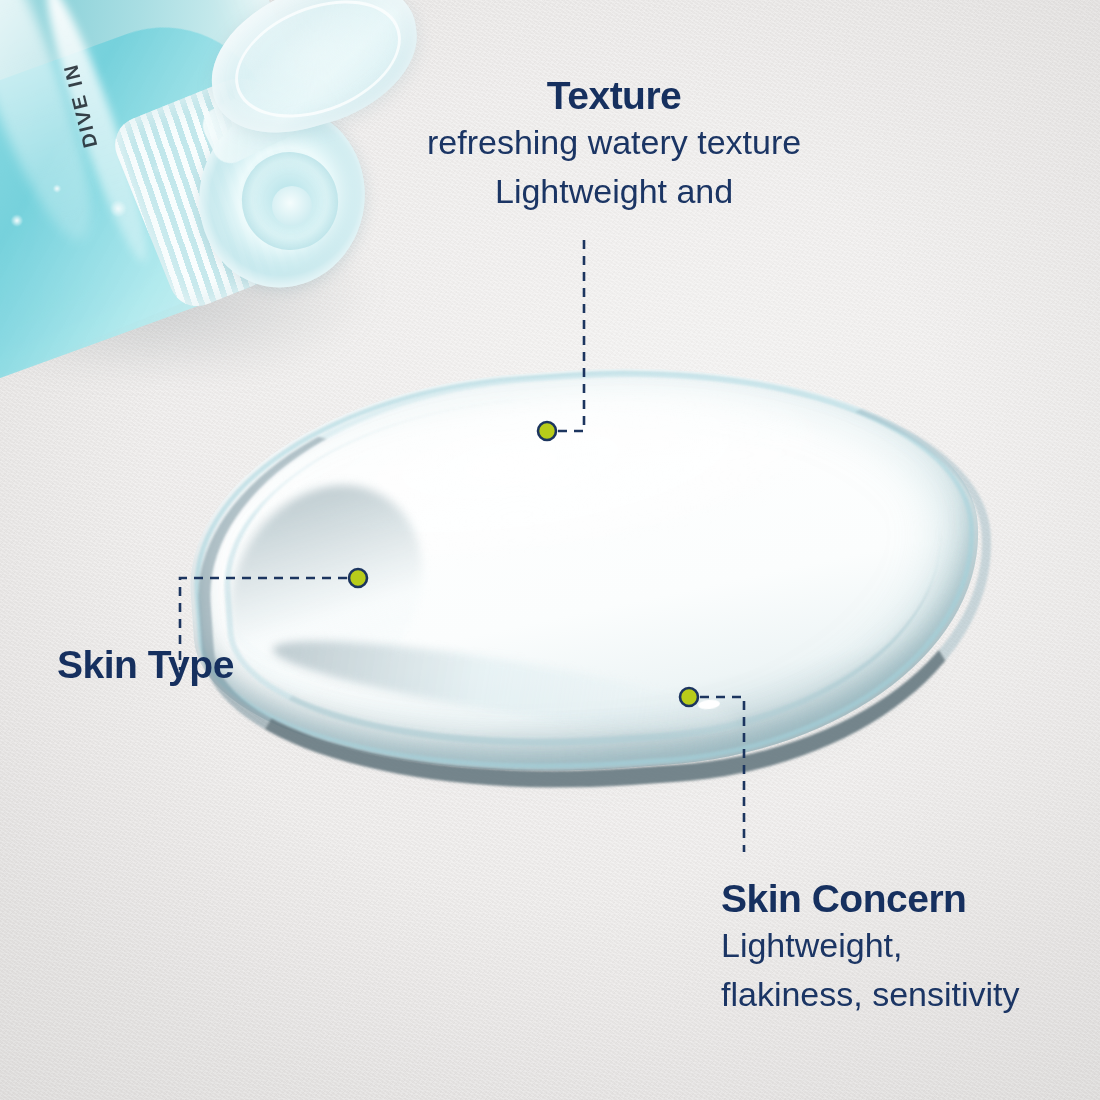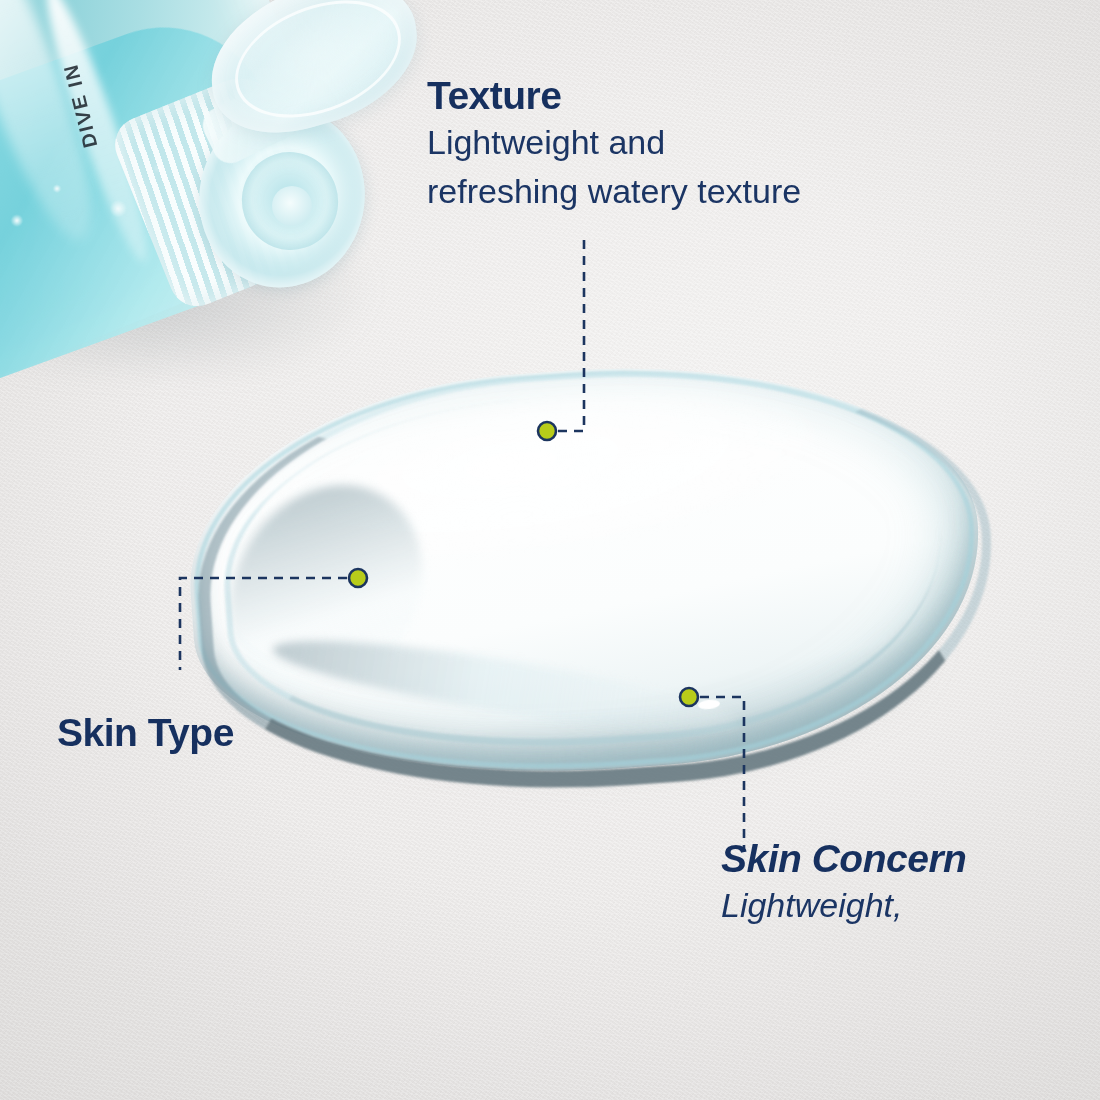--- a/index.html
+++ b/index.html
@@ -302,23 +302,23 @@
     line-height: 1.12;
     white-space: nowrap;
   }
   .callout-line {
     font-size: 34px;
     font-weight: 400;
     color: #1b3564;
     line-height: 1.44;
     white-space: nowrap;
   }
-  #callout-texture { left: 427px; top: 74px; }
-  #callout-skin-type { left: 57px; top: 711px; }
-  #callout-skin-concern { left: 721px; top: 837px; font-style: italic; }
+  #callout-texture { left: 427px; top: 74px; text-align: center; }
+  #callout-skin-type { left: 57px; top: 643px; }
+  #callout-skin-concern { left: 721px; top: 877px; }
 
   
   .leader-svg { position: absolute; left: 0; top: 0; width: 1100px; height: 1100px; pointer-events: none; }
   .leader-path { fill: none; stroke: #1c355f; stroke-width: 2.6; stroke-dasharray: 9 7; }
   .leader-dot { fill: #b8cc1a; stroke: #1c355f; stroke-width: 2.6; }
 </style>
 </head>
 <body>
 
 <div id="stage">
@@ -365,26 +365,27 @@
 
     <path class="leader-path" d="M 700 697 L 744 697 L 744 852"></path>
 
     <circle class="leader-dot" cx="547" cy="431" r="9"></circle>
     <circle class="leader-dot" cx="358" cy="578" r="9"></circle>
     <circle class="leader-dot" cx="689" cy="697" r="9"></circle>
   </svg>
 
   <div class="callout" id="callout-texture">
     <div class="callout-title">Texture</div>
+    <div class="callout-line">refreshing watery texture</div>
     <div class="callout-line">Lightweight and</div>
-    <div class="callout-line">refreshing watery texture</div>
   </div>
 
   <div class="callout" id="callout-skin-type">
     <div class="callout-title">Skin Type</div>
   </div>
 
   <div class="callout" id="callout-skin-concern">
     <div class="callout-title">Skin Concern</div>
     <div class="callout-line">Lightweight,</div>
+    <div class="callout-line">flakiness, sensitivity</div>
   </div>
 
 </div>
 
 </body></html>

